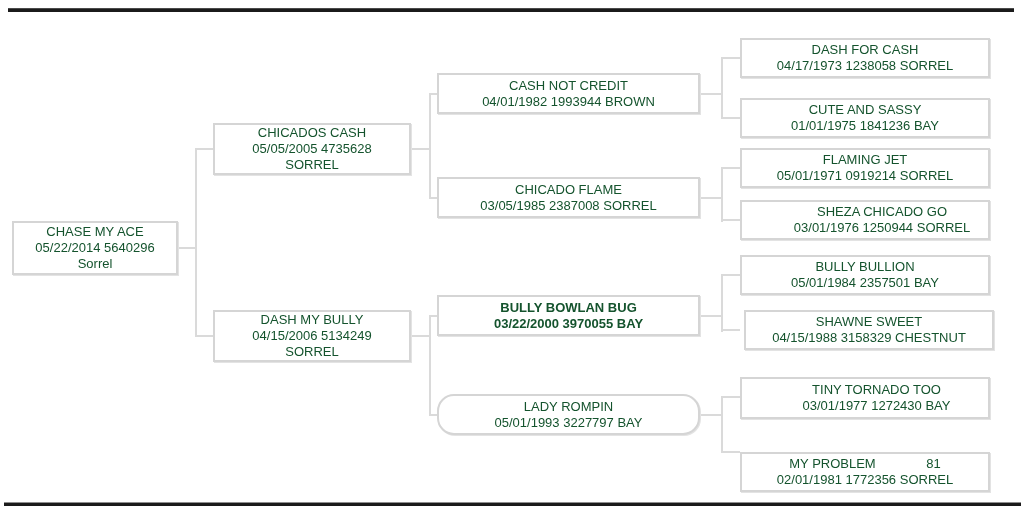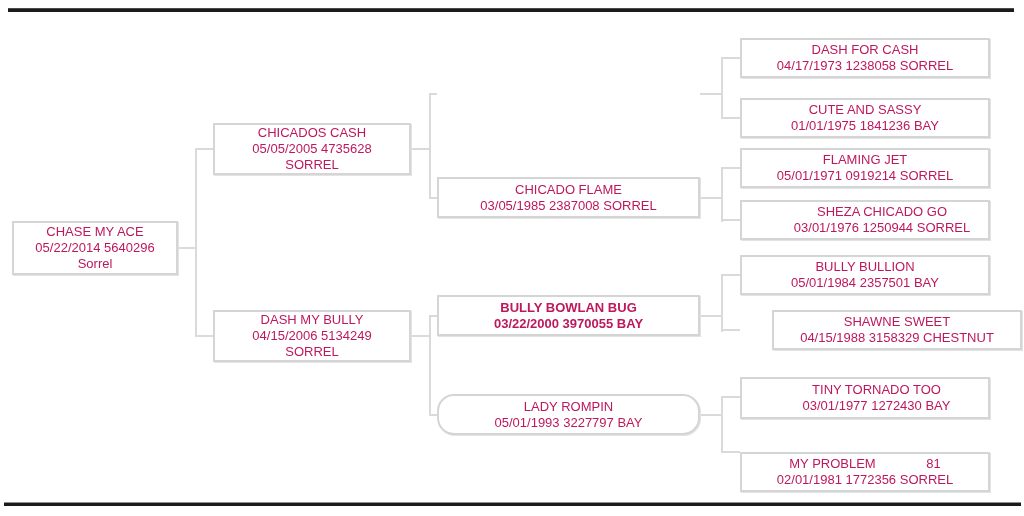--- a/index.html
+++ b/index.html
@@ -26,21 +26,21 @@
     position: absolute;
     box-sizing: border-box;
     background: #ffffff;
     border: 2px solid #d5d5d5;
     box-shadow: 1px 1px 0 #e3e3e3;
     display: flex;
     flex-direction: column;
     align-items: center;
     justify-content: center;
     text-align: center;
-    color: #be185d;
+    color: #14532d;
     font-size: 13px;
     line-height: 16px;
   }
   .pname { white-space: pre; }
   .pdet  { white-space: pre; }
   .line {
     position: absolute;
     background: #dadada;
   }
   .hline { height: 2px; }
@@ -99,20 +99,24 @@
     <div class="pname">CHICADOS CASH</div>
     <div class="pdet">05/05/2005 4735628</div>
     <div class="pdet">SORREL</div>
   </div>
   <div class="pbox" style="left:213px; top:310px; width:198px; height:52px;">
     <div class="pname">DASH MY BULLY</div>
     <div class="pdet">04/15/2006 5134249</div>
     <div class="pdet">SORREL</div>
   </div>
 
+  <div class="pbox" style="left:437px; top:73px; width:263px; height:41px;">
+    <div class="pname">CASH NOT CREDIT</div>
+    <div class="pdet">04/01/1982 1993944 BROWN</div>
+  </div>
   <div class="pbox" style="left:437px; top:177px; width:263px; height:41px;">
     <div class="pname">CHICADO FLAME</div>
     <div class="pdet">03/05/1985 2387008 SORREL</div>
   </div>
   <div class="pbox" style="left:437px; top:295px; width:263px; height:41px;font-weight:bold;">
     <div class="pname">BULLY BOWLAN BUG</div>
     <div class="pdet">03/22/2000 3970055 BAY</div>
   </div>
   <div class="pbox" style="left:437px; top:394px; width:263px; height:41px;border-radius:17px;">
     <div class="pname">LADY ROMPIN</div>
@@ -132,21 +136,21 @@
     <div class="pdet">05/01/1971 0919214 SORREL</div>
   </div>
   <div class="pbox" style="left:740px; top:200px; width:250px; height:40px;padding-left:34px;">
     <div class="pname">SHEZA CHICADO GO</div>
     <div class="pdet">03/01/1976 1250944 SORREL</div>
   </div>
   <div class="pbox" style="left:740px; top:255px; width:250px; height:40px;">
     <div class="pname">BULLY BULLION</div>
     <div class="pdet">05/01/1984 2357501 BAY</div>
   </div>
-  <div class="pbox" style="left:772px; top:310px; width:250px; height:40px;">
+  <div class="pbox" style="left:744px; top:310px; width:250px; height:40px;">
     <div class="pname">SHAWNE SWEET</div>
     <div class="pdet">04/15/1988 3158329 CHESTNUT</div>
   </div>
   <div class="pbox" style="left:740px; top:377px; width:250px; height:42px;padding-left:23px;">
     <div class="pname">TINY TORNADO TOO</div>
     <div class="pdet">03/01/1977 1272430 BAY</div>
   </div>
   <div class="pbox" style="left:740px; top:432px; width:250px; height:40px;margin-top:20px;">
     <div class="pname">MY PROBLEM              81</div>
     <div class="pdet">02/01/1981 1772356 SORREL</div>

